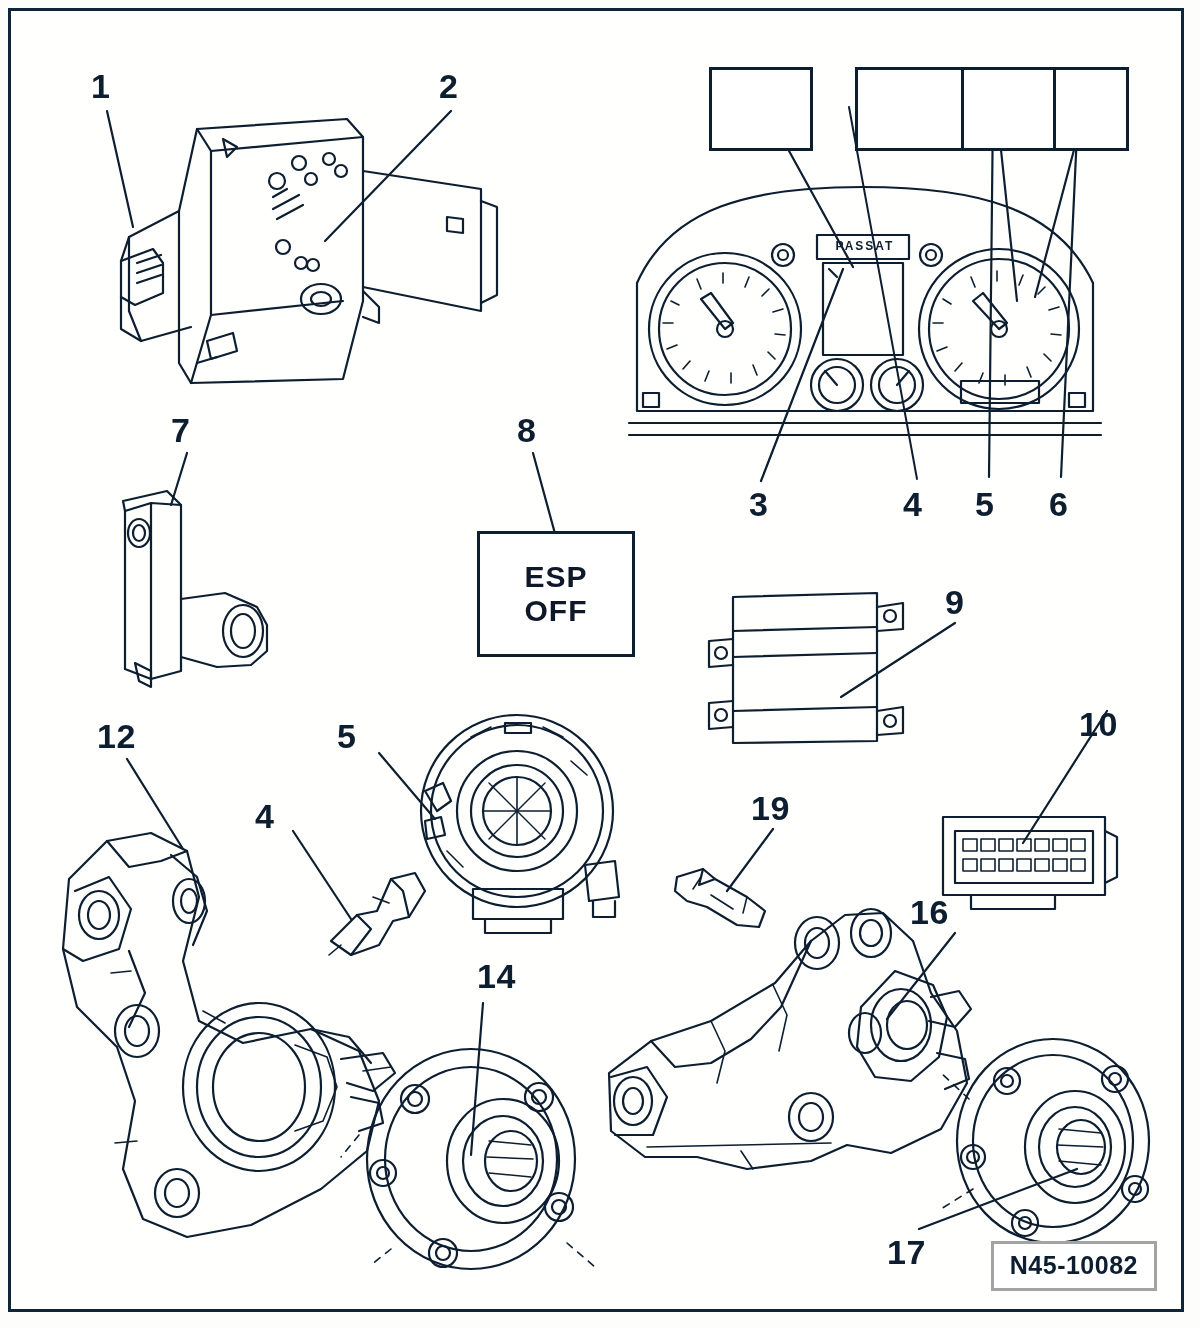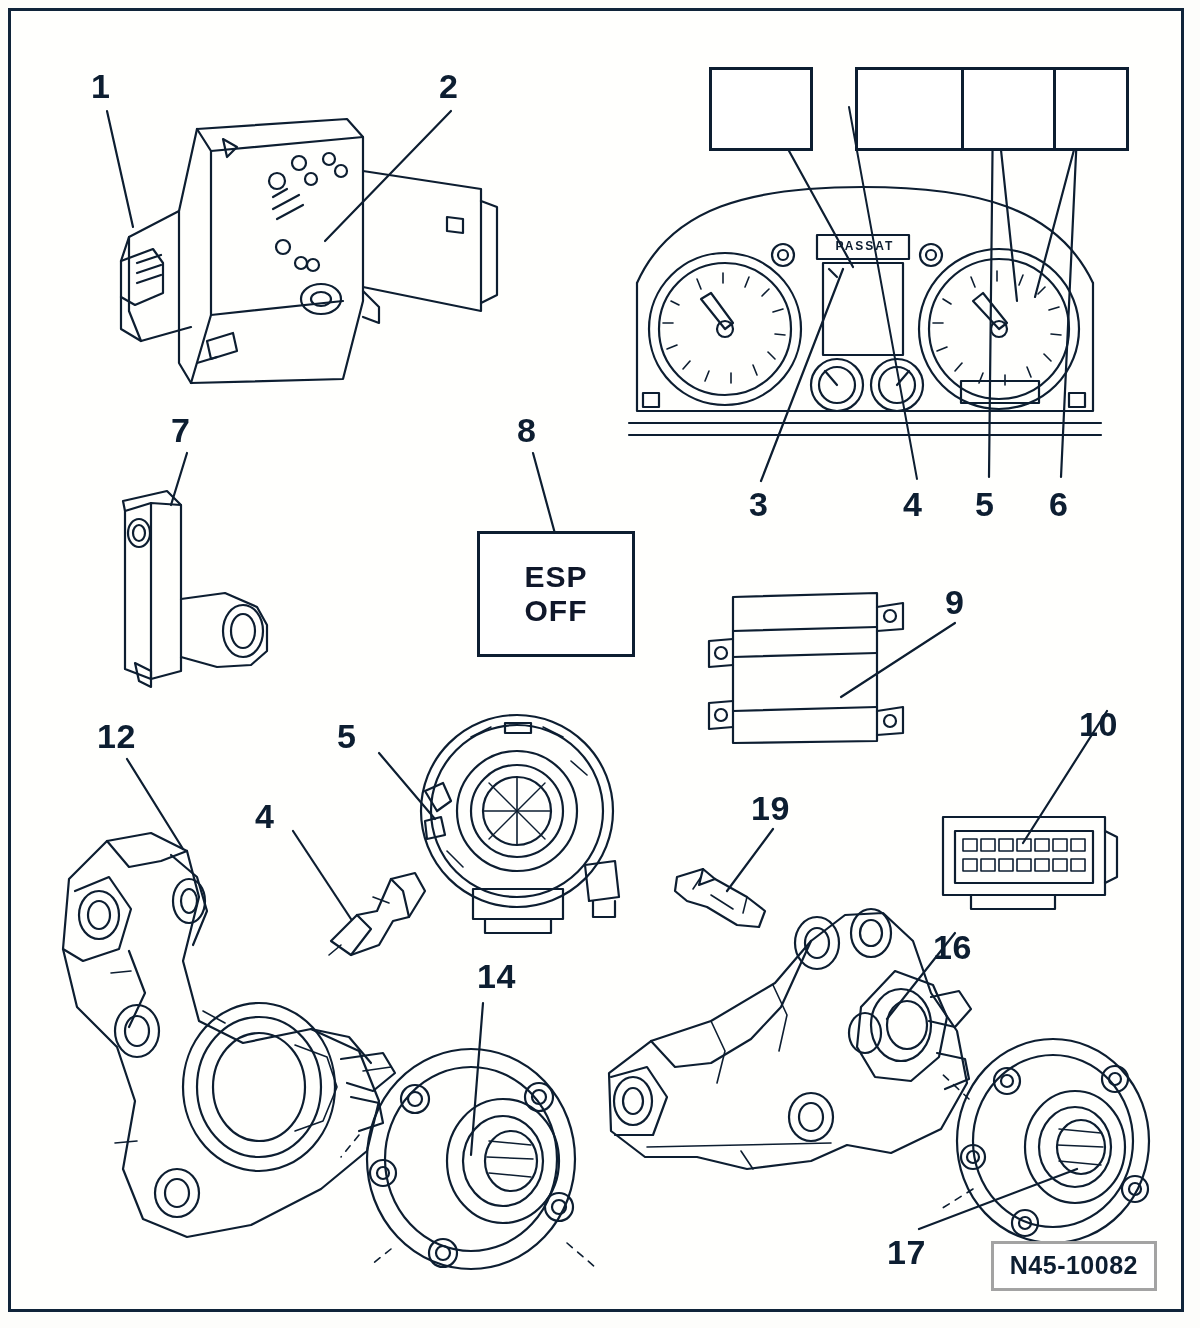--- a/index.html
+++ b/index.html
@@ -366,19 +366,19 @@
     <div class="num" style="left:1038px;top:474px;">6</div>
     <div class="num" style="left:160px;top:400px;">7</div>
     <div class="num" style="left:506px;top:400px;">8</div>
     <div class="num" style="left:934px;top:572px;">9</div>
     <div class="num" style="left:1068px;top:694px;">10</div>
     <div class="num" style="left:326px;top:706px;">5</div>
     <div class="num" style="left:86px;top:706px;">12</div>
     <div class="num" style="left:244px;top:786px;">4</div>
     <div class="num" style="left:466px;top:946px;">14</div>
     <div class="num" style="left:740px;top:778px;">19</div>
-    <div class="num" style="left:922px;top:882px;margin-top:35px;">16</div>
+    <div class="num" style="left:899px;top:882px;">16</div>
     <div class="num" style="left:876px;top:1222px;text-align:center;">17</div>
 
     <div class="partno">N45-10082</div>
 
   </div>
 </div>
 
 </body></html>

